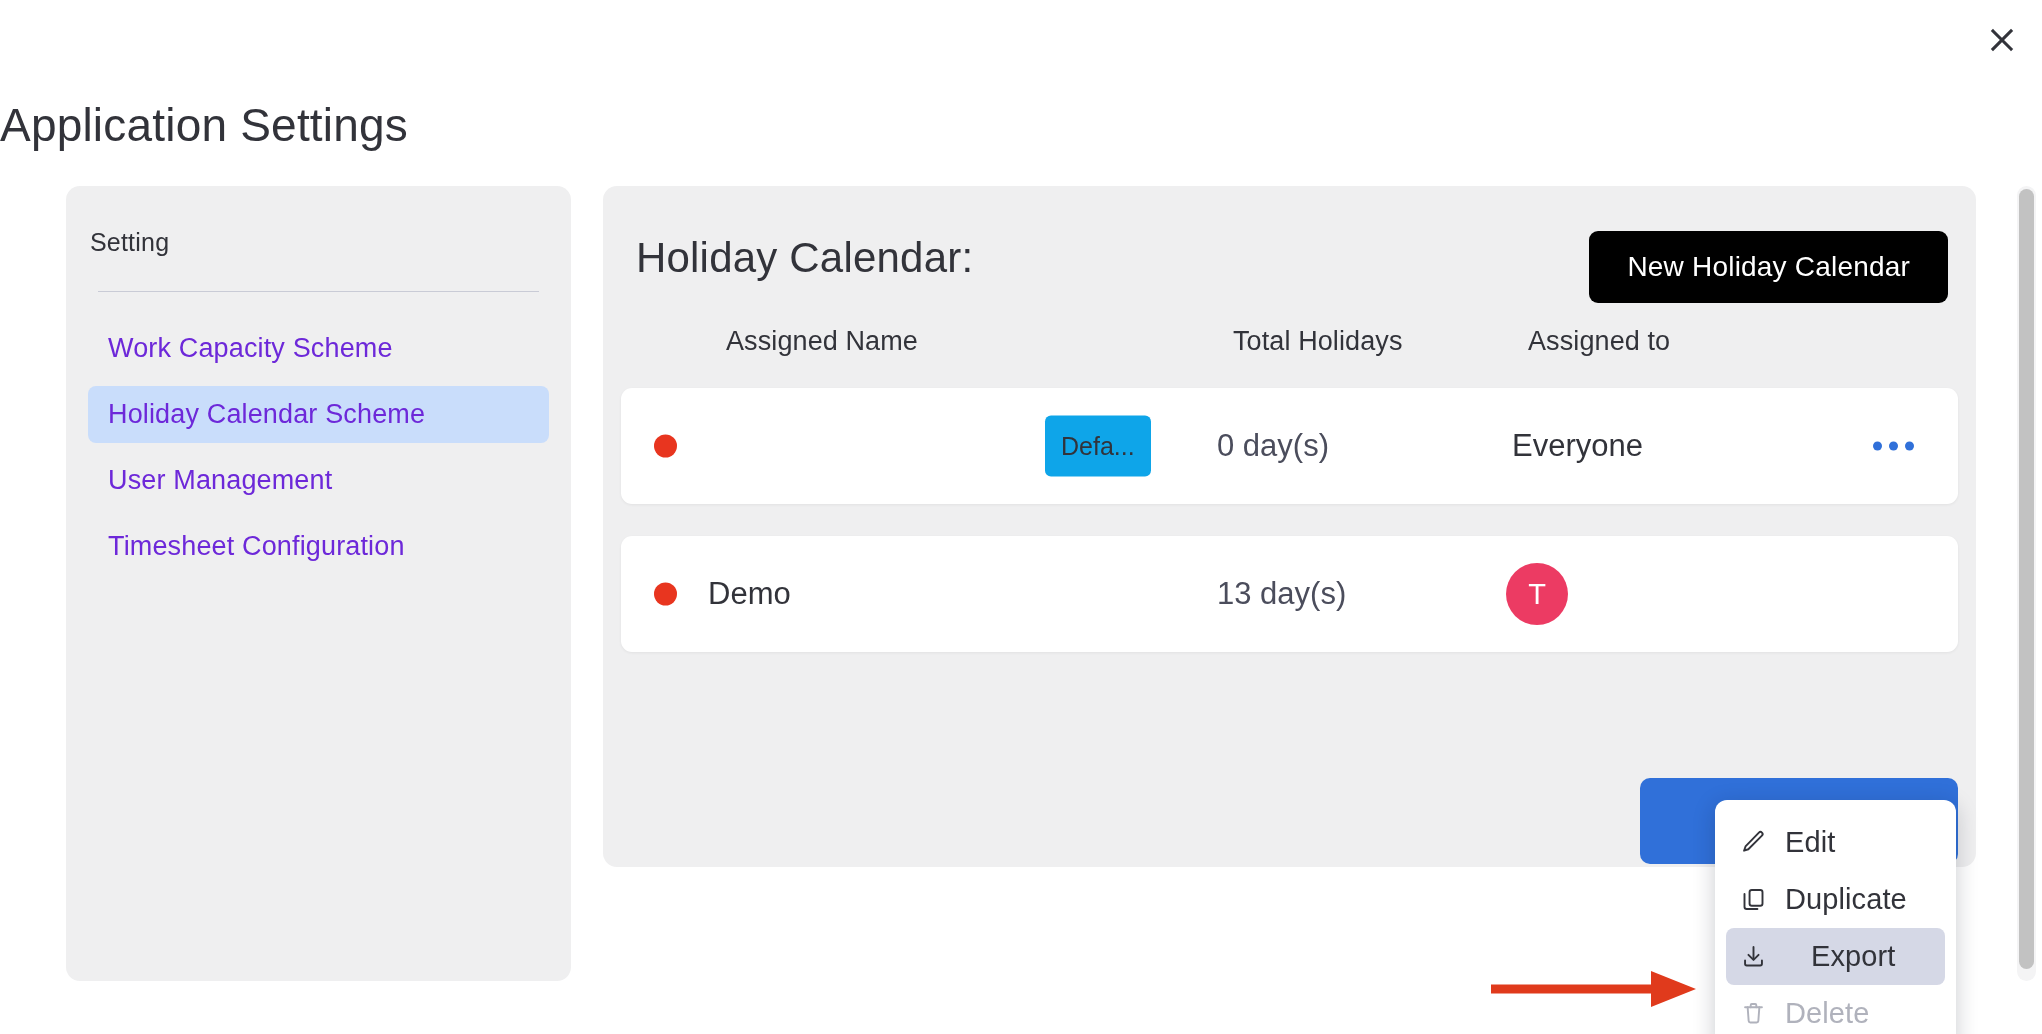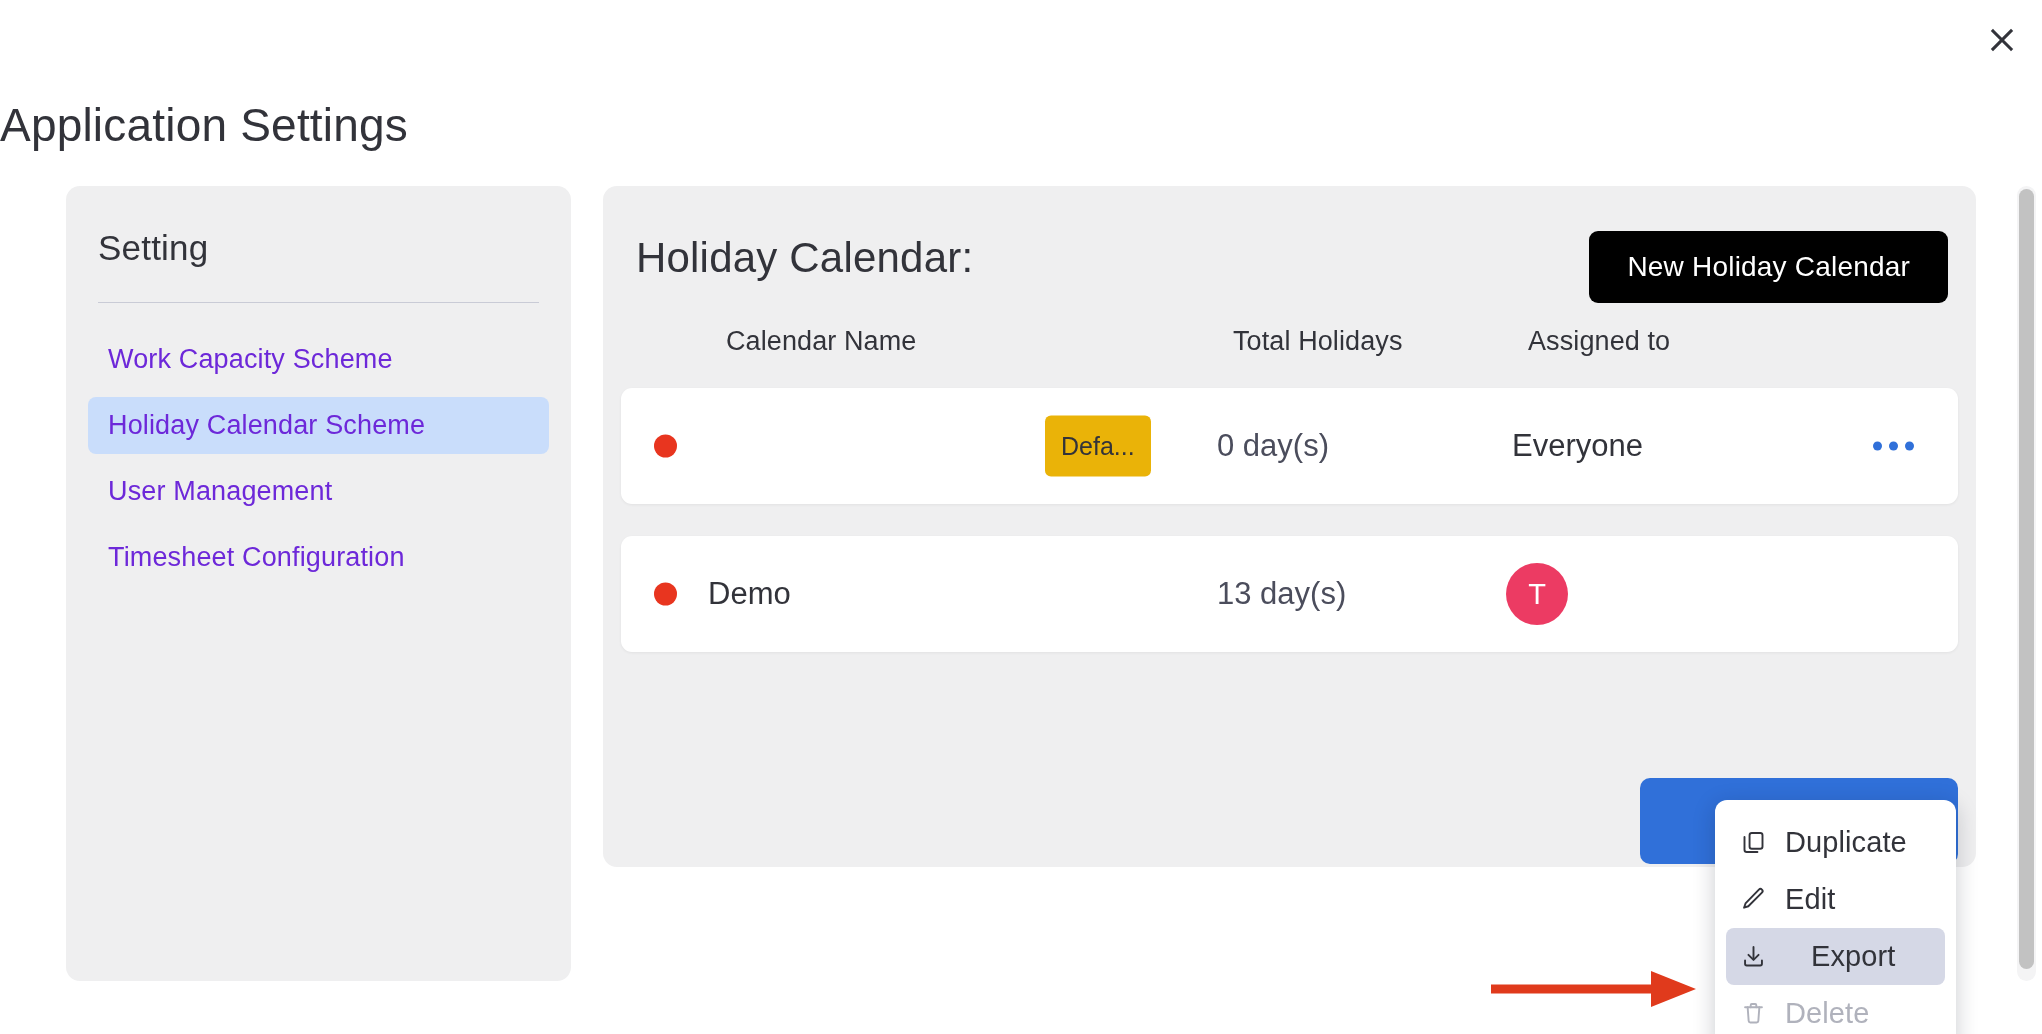--- a/index.html
+++ b/index.html
@@ -60,24 +60,24 @@
     left: 0;
     top: 0;
     width: 505px;
     height: 795px;
     background: #efeff0;
     border-radius: 14px;
     box-sizing: border-box;
     padding: 30px 0 0 0;
   }
   .sidebar-title {
-    font-size: 35px;
+    font-size: 25px;
     font-weight: 400;
     color: #32333a;
-    padding: 12px 0 0 32px;
+    padding: 12px 0 0 24px;
     letter-spacing: 0.2px;
   }
   .sidebar-divider {
     margin: 34px 32px 0 32px;
     height: 1px;
     background: #c9cbd6;
   }
   .sidebar-nav {
     margin-top: 28px;
     padding: 0 22px;
@@ -177,21 +177,21 @@
     transform: translateY(-50%);
     font-size: 31px;
     color: #32333a;
     white-space: nowrap;
   }
   .badge {
     position: absolute;
     left: 424px;
     top: 50%;
     transform: translateY(-50%);
-    background: #eab308;
+    background: #0ea5e9;
     color: #32333a;
     font-size: 25px;
     padding: 16px 16px;
     border-radius: 6px;
     white-space: nowrap;
   }
   .cell-days {
     position: absolute;
     left: 596px;
     top: 50%;
@@ -342,21 +342,21 @@
   </aside>
 
   <section class="main-panel">
 
     <div class="main-head">
       <div class="section-title">Holiday Calendar:</div>
       <button class="new-btn">New Holiday Calendar</button>
     </div>
 
     <div class="table-head">
-      <div class="col-name">Calendar Name</div>
+      <div class="col-name">Assigned Name</div>
       <div class="col-days">Total Holidays</div>
       <div class="col-assign">Assigned to</div>
     </div>
 
     <div class="rows">
 
       <div class="row">
         <span class="dot"></span>
         <span class="badge">Defa...</span>
         <span class="cell-days">0 day(s)</span>
@@ -378,34 +378,34 @@
     </div>
 
     <button class="bottom-action-btn"></button>
   </section>
 
   <div class="dropdown">
 
     <div class="menu-item">
       <span>
         <svg width="27" height="27" viewBox="0 0 24 24" fill="none" stroke="#32333a" stroke-width="1.7" stroke-linecap="round" stroke-linejoin="round">
+          <path d="M16.8 3.2a1.9 1.9 0 0 1 2.7 2.7L7.4 18 3.6 19.3l1.3-3.8z"></path>
+        </svg>
+      </span>
+      <span>Edit</span>
+    </div>
+
+    <div class="menu-item">
+      <span>
+        <svg width="27" height="27" viewBox="0 0 24 24" fill="none" stroke="#32333a" stroke-width="1.7" stroke-linecap="round" stroke-linejoin="round">
           <rect x="8.5" y="3.5" width="11.5" height="14" rx="2"></rect>
           <path d="M15.5 20.5H6A2 2 0 0 1 4 18.5V7"></path>
         </svg>
       </span>
       <span>Duplicate</span>
-    </div>
-
-    <div class="menu-item">
-      <span>
-        <svg width="27" height="27" viewBox="0 0 24 24" fill="none" stroke="#32333a" stroke-width="1.7" stroke-linecap="round" stroke-linejoin="round">
-          <path d="M16.8 3.2a1.9 1.9 0 0 1 2.7 2.7L7.4 18 3.6 19.3l1.3-3.8z"></path>
-        </svg>
-      </span>
-      <span>Edit</span>
     </div>
 
     <div class="menu-item highlight">
       <span>
         <svg width="27" height="27" viewBox="0 0 24 24" fill="none" stroke="#32333a" stroke-width="1.7" stroke-linecap="round" stroke-linejoin="round">
           <path d="M12 3.5v11"></path>
           <path d="M7.5 10.5 12 15l4.5-4.5"></path>
           <path d="M4.5 15.5v3a1.5 1.5 0 0 0 1.5 1.5h12a1.5 1.5 0 0 0 1.5-1.5v-3"></path>
         </svg>
       </span>

